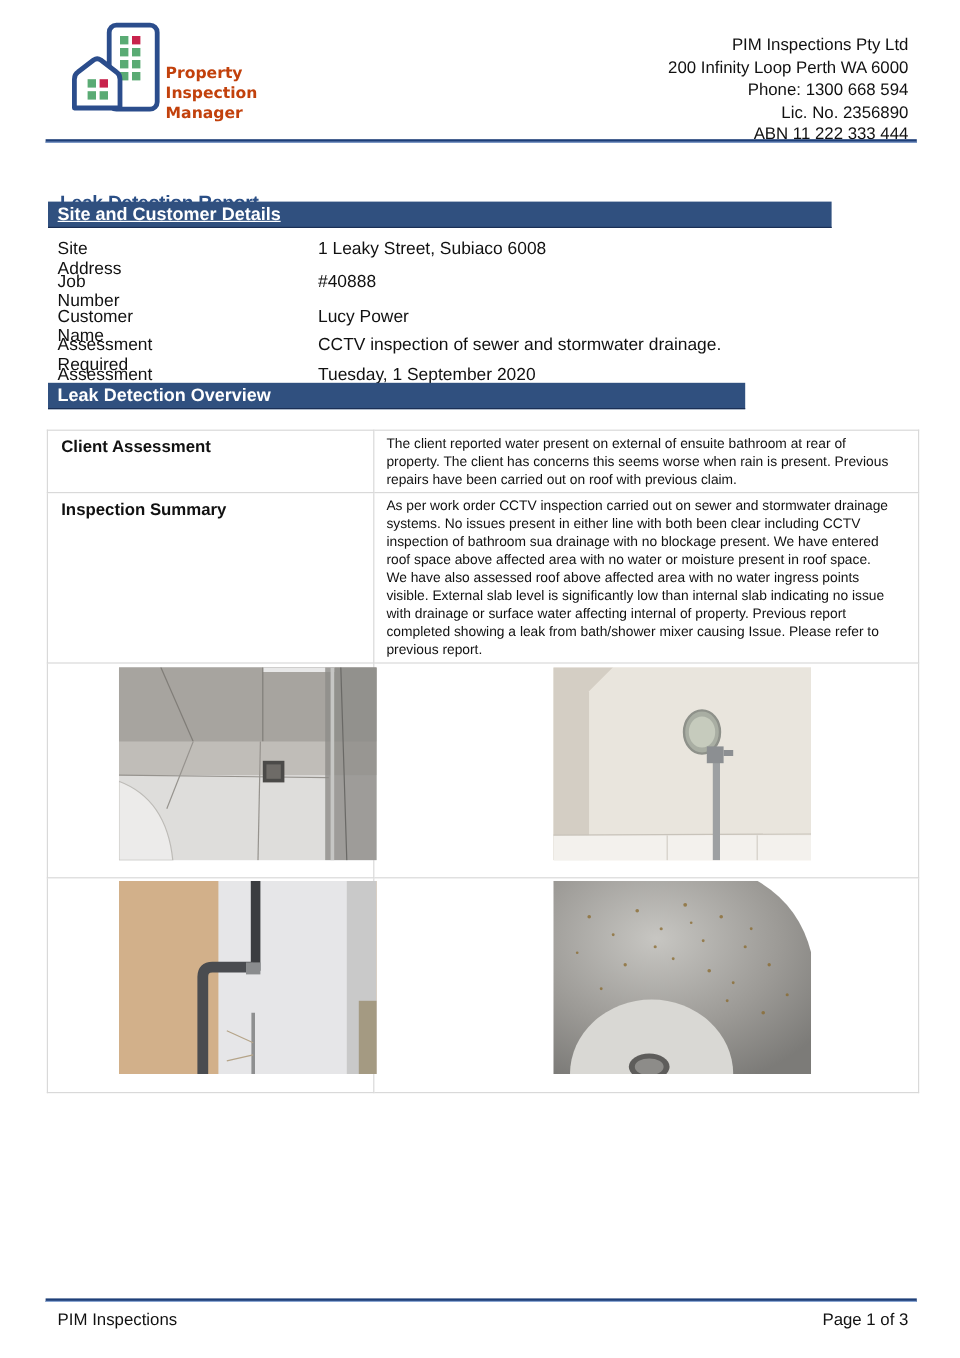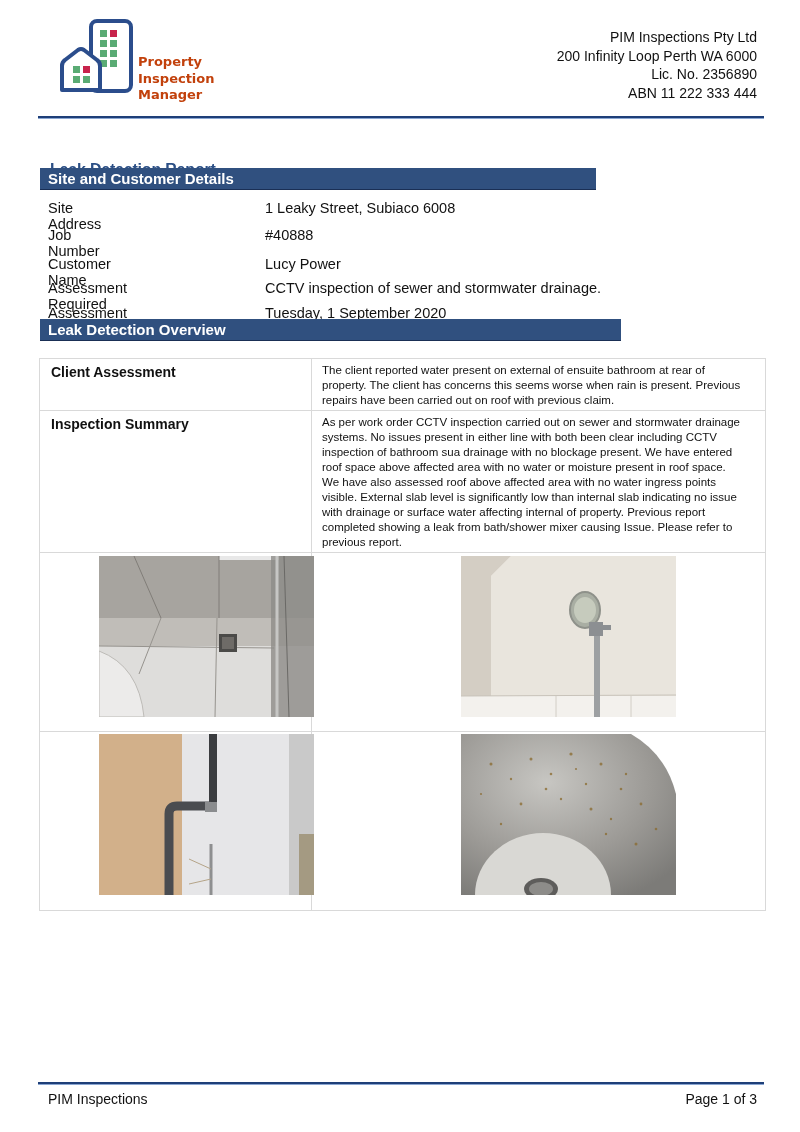--- a/index.html
+++ b/index.html
@@ -11,21 +11,21 @@
   .logo-text { position:absolute; left:80px; top:8px; font-family:"DejaVu Sans", sans-serif; font-weight:bold; color:#c2410c; font-size:13px; line-height:16.5px;margin-top:28px; }
 
   
   .company { right:43px; top:28px; text-align:right; font-size:14px; line-height:18.5px; color:#111; }
 
   .rule-top { left:38px; top:116px; width:726px; height:2px; background:#1e3f78; border-bottom:1px solid #8aa6d2; }
 
   .title { left:50px; top:128px; font-size:16px; font-weight:bold; color:#2b4f86; letter-spacing:-0.2px;margin-top:33px; }
 
   .section-bar { position:absolute; left:40px; height:22px; background:#30507f; color:#fff; font-weight:bold; font-size:15px; line-height:22px; padding-left:8px; box-sizing:border-box; border-bottom:1px solid #1a2f55; }
-  .bar1 { top:168px; width:556px; }
+  .bar1 { top:168px; width:653px;text-decoration:underline; }
   .bar2 { top:319px; width:581px; }
 
   .details { left:48px; top:196px; font-size:14.5px; }
   .details .row { position:relative; height:27px; }
   .details .lbl { position:absolute; left:0; top:4px; color:#111; }
   .details .val { position:absolute; left:171px; top:4px; color:#111; white-space:nowrap;margin-left:46px; }
 
   table.overview { position:absolute; left:39px; top:358px; width:726px; border-collapse:collapse; table-layout:fixed; }
   table.overview td { border:1px solid #d9d9d9; vertical-align:top; }
   .ov-label { width:262px; padding:5px 11px; font-weight:bold; font-size:14px; }
@@ -63,20 +63,21 @@
   <div class="logo-text">
     <div>Property</div>
     <div>Inspection</div>
     <div>Manager</div>
   </div>
 </div>
 
 <div class="abs company">
   <div>PIM Inspections Pty Ltd</div>
   <div>200 Infinity Loop Perth WA 6000</div>
+  <div>Phone: 1300 668 594</div>
   <div>Lic. No. 2356890</div>
   <div>ABN 11 222 333 444</div>
 </div>
 
 <div class="abs rule-top"></div>
 
 <div class="abs title">Leak Detection Report</div>
 
 <div class="section-bar bar1">Site and Customer Details</div>
 

